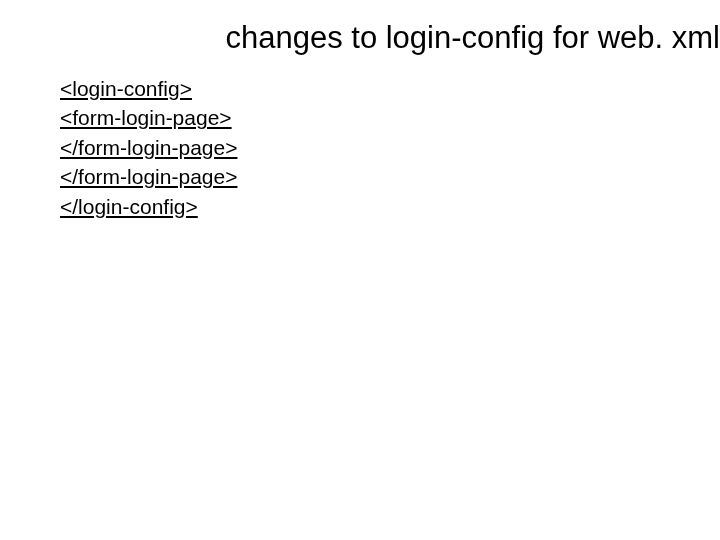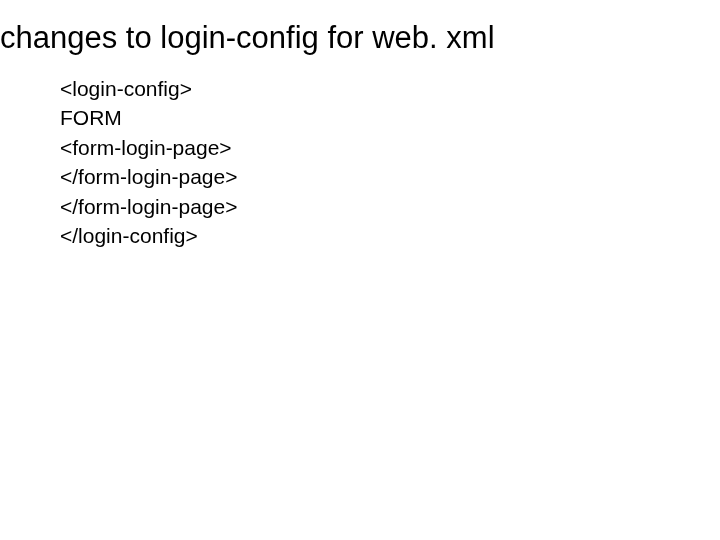--- a/index.html
+++ b/index.html
@@ -11,39 +11,40 @@
       width: 720px;
       height: 540px;
       background: #ffffff;
       font-family: Arial, Helvetica, sans-serif;
       color: #000000;
       padding: 20px 0 0 0;
     }
     .title {
       font-size: 31px;
       font-weight: normal;
-      text-align: left;
+      text-align: right;
+      padding-left: 80px;
       margin-bottom: 18px;
       letter-spacing: 0px;
     }
     .code-block {
       padding-left: 60px;
       font-size: 21px;
       line-height: 1.4;
       font-family: Arial, Helvetica, sans-serif;
+      text-decoration: underline;
     }
     .code-line {
       display: block;
     }
   </style>
 </head>
 <body>
 
 <h1 class="title">changes to login-config for web. xml</h1>
 
 <div class="code-block">
   <span class="code-line">&lt;login-config&gt;</span>
-  <span class="code-line">FORM</span>
   <span class="code-line">&lt;form-login-page&gt;</span>
   <span class="code-line">&lt;/form-login-page&gt;</span>
   <span class="code-line">&lt;/form-login-page&gt;</span>
   <span class="code-line">&lt;/login-config&gt;</span>
 </div>
 
 </body></html>

